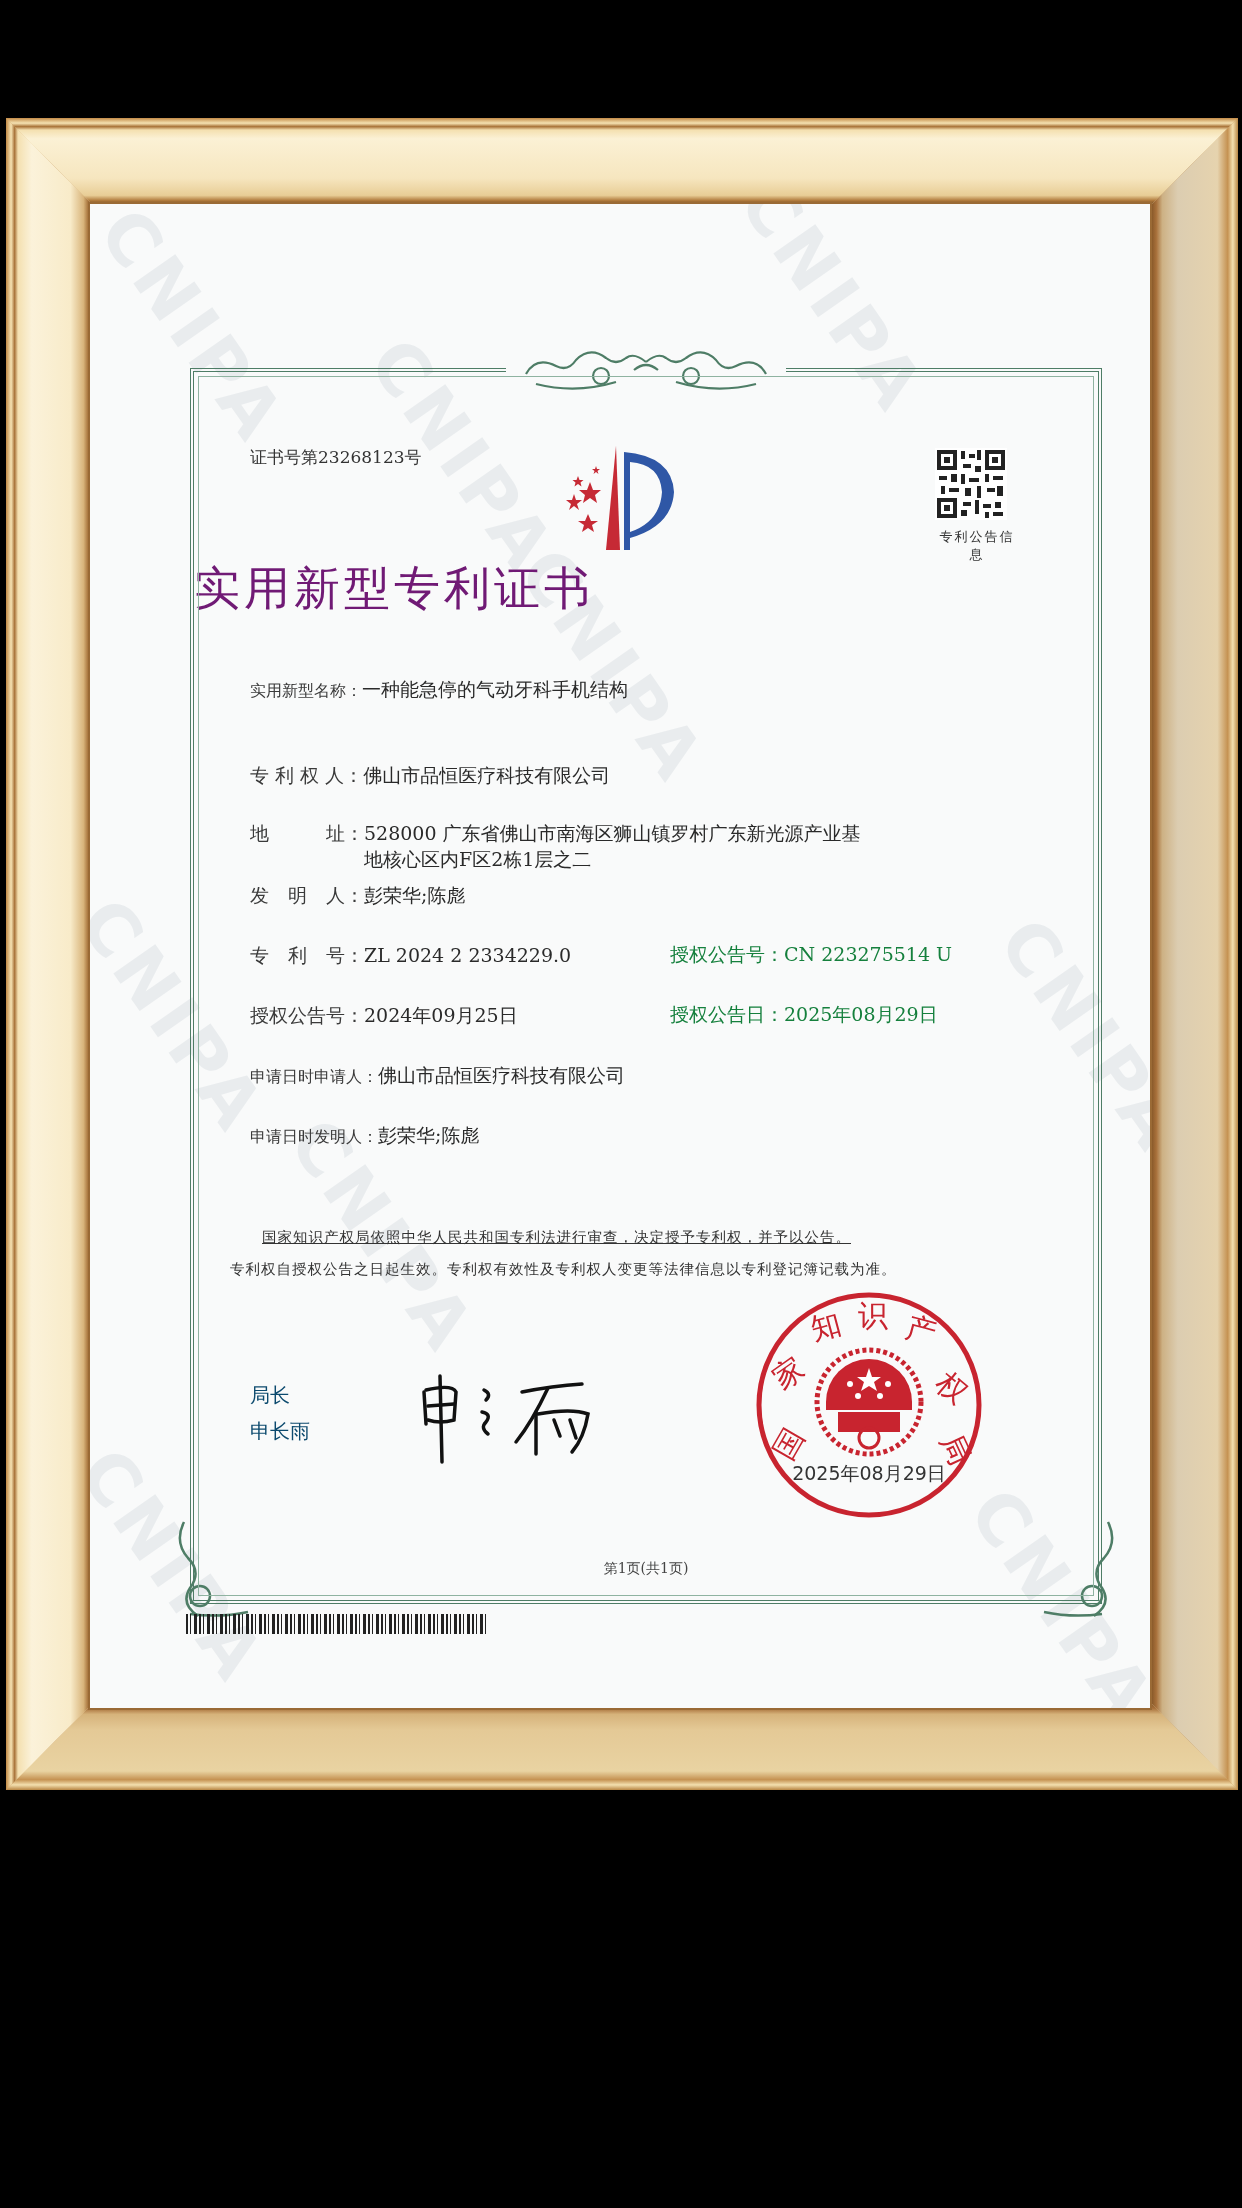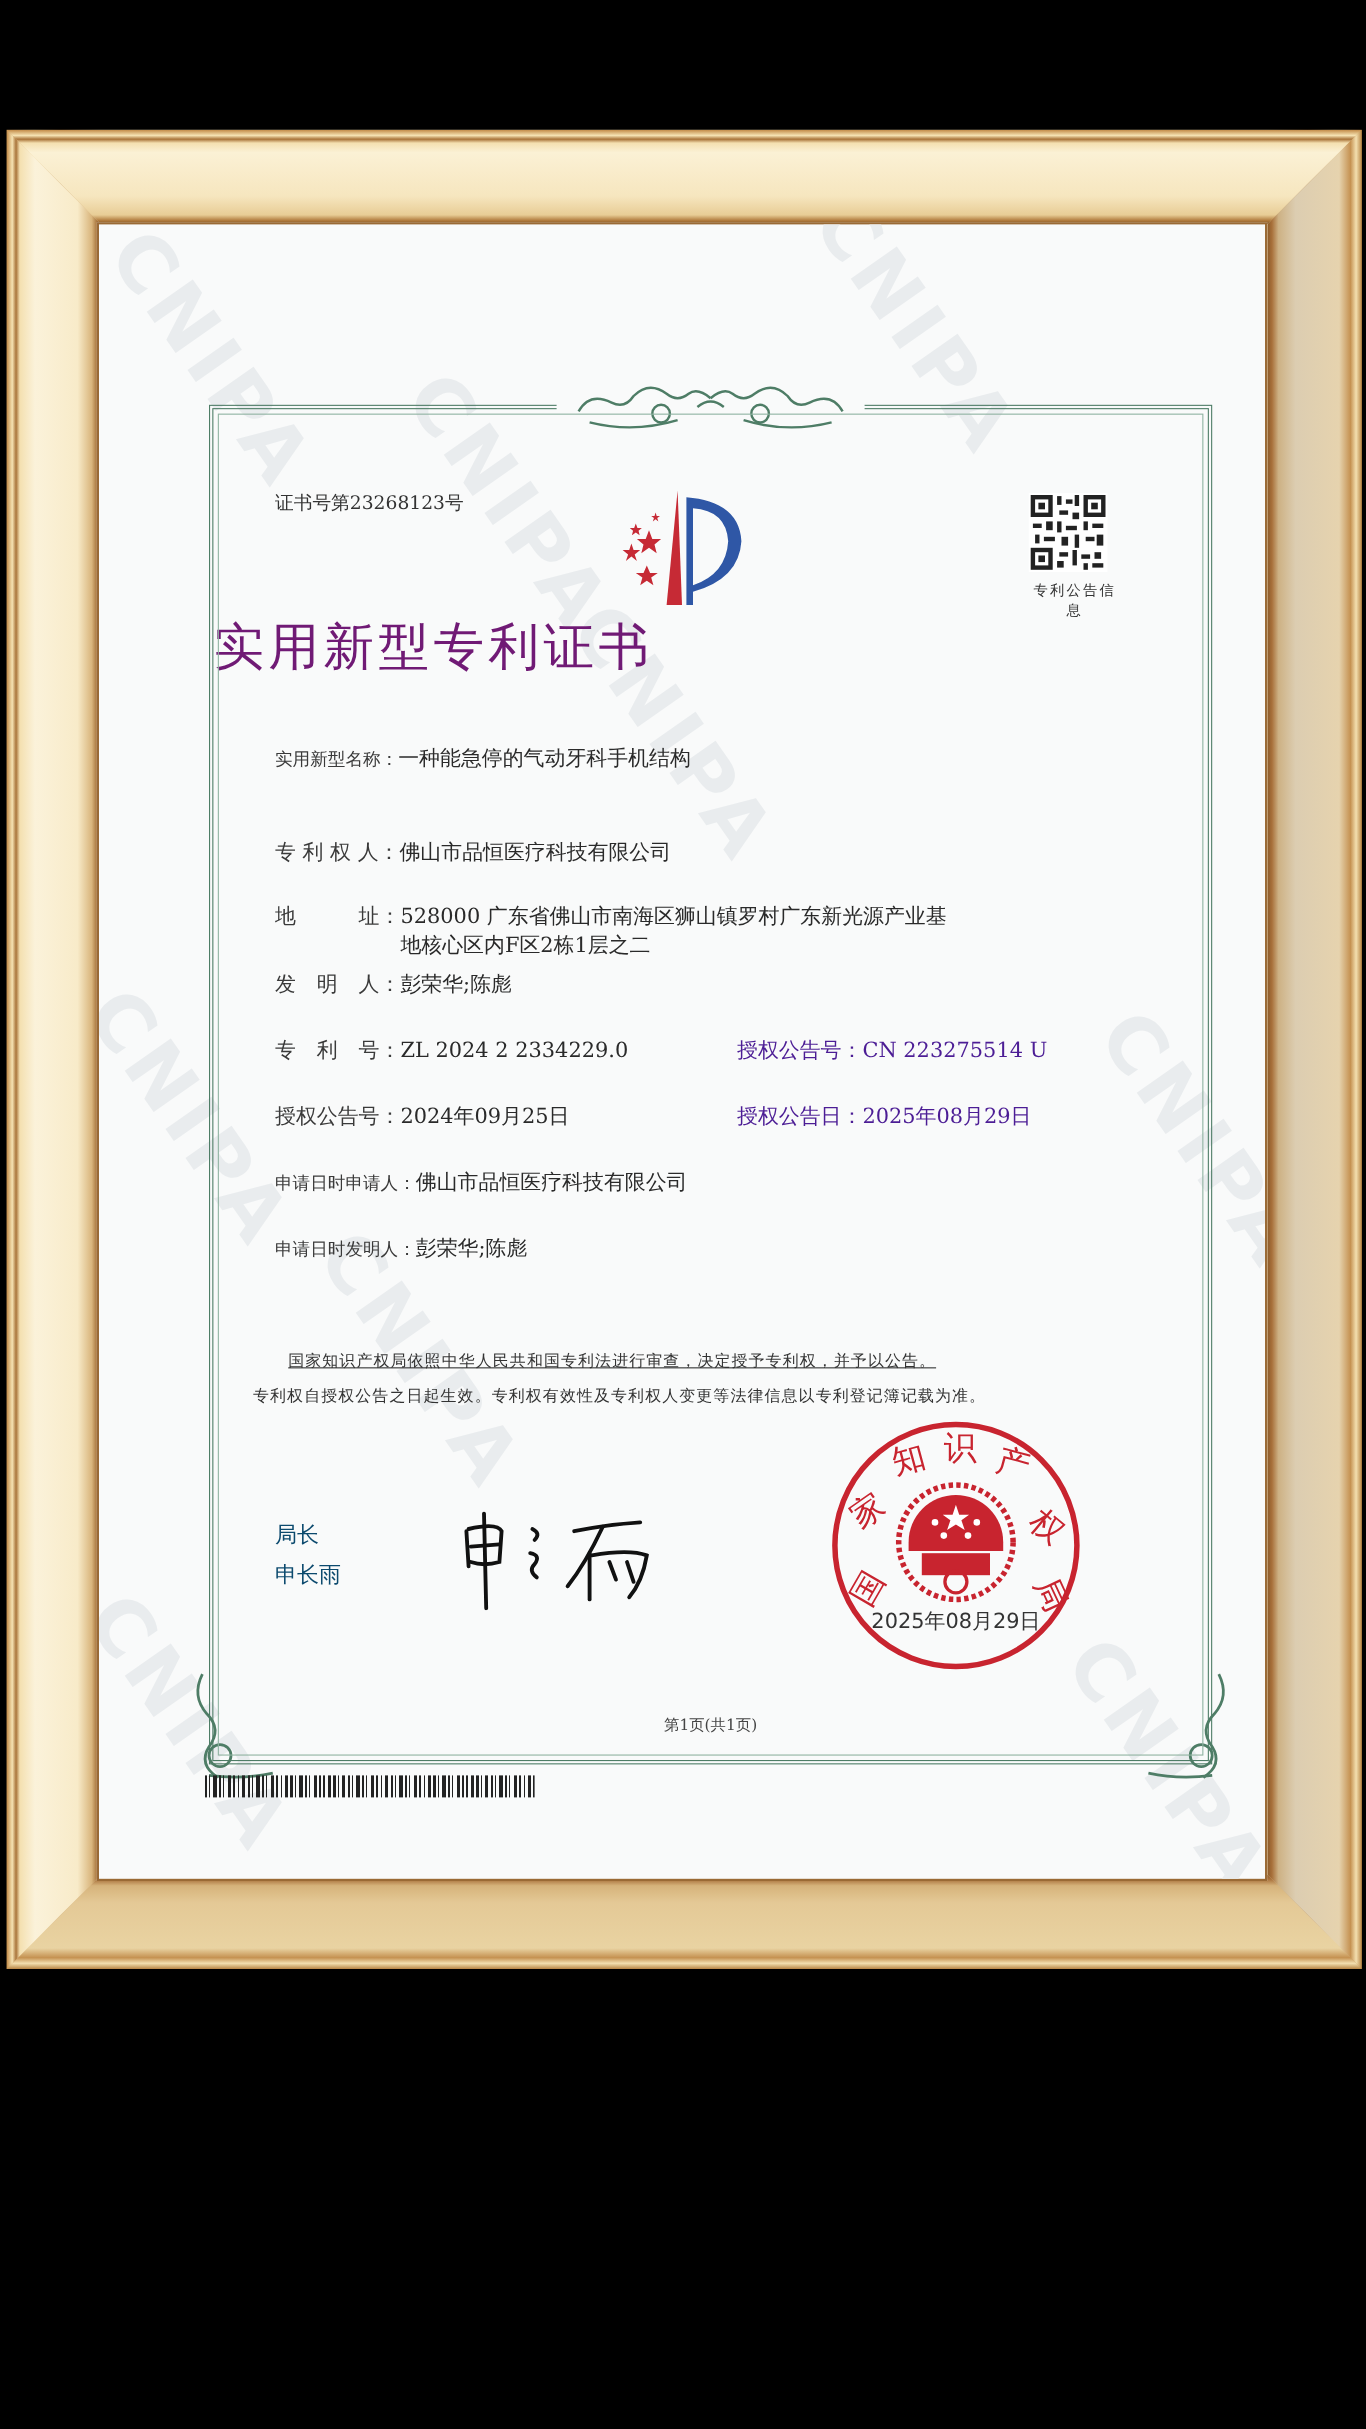--- a/index.html
+++ b/index.html
@@ -73,21 +73,21 @@
   .title {
     position:absolute; left:0; right:0; top:186px; text-align:left;
     font-family:"DejaVu Sans", sans-serif; font-size:46px; color:#701a75; letter-spacing:4px;
   }
   .field {
     position:absolute; left:56px; font-size:19px; color:#2a2a2a; line-height:26px;
   }
   .field .label { color:#3a3a3a; display:inline-block; }
   .field .value { display:inline-block; vertical-align:top; }
   .field.small-label .label { font-size:16px; }
-  .field2 { position:absolute; left:476px; font-size:19px; color:#4c1d95; }
+  .field2 { position:absolute; left:476px; font-size:19px; color:#15803d; }
 
   .statement {
     position:absolute; left:36px; right:36px; font-size:14.5px; color:#333; letter-spacing:1px;
   }
   .director-label { position:absolute; left:56px; font-size:20px; color:#0c4a6e; font-family:"DejaVu Sans", sans-serif; }
   .signature { position:absolute; left:218px; top:990px; width:220px; height:110px; }
   .seal { position:absolute; left:560px; top:918px; width:230px; height:230px; }
   .page-number { position:absolute; left:0; right:0; top:1188px; text-align:center; font-size:14px; color:#444; }
   .barcode {
     position:absolute; left:96px; top:1410px; width:300px; height:20px;

